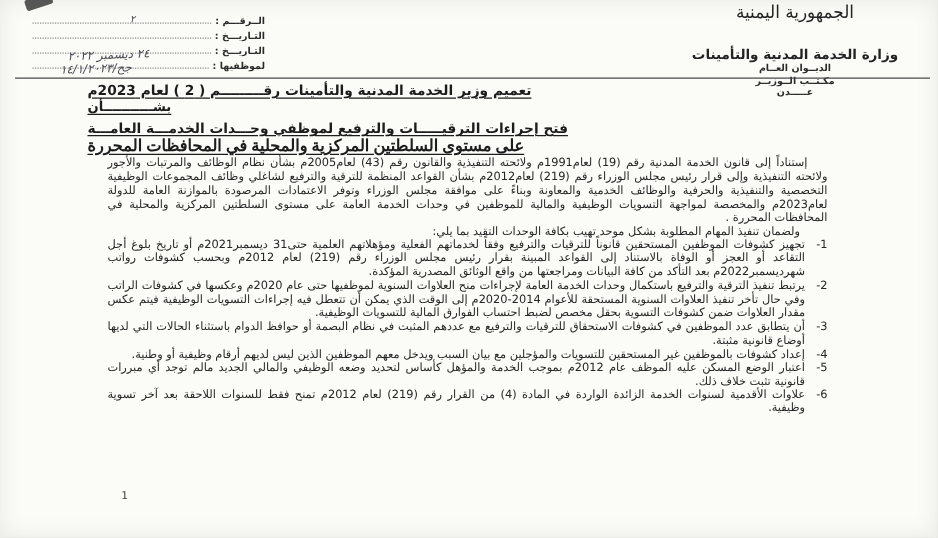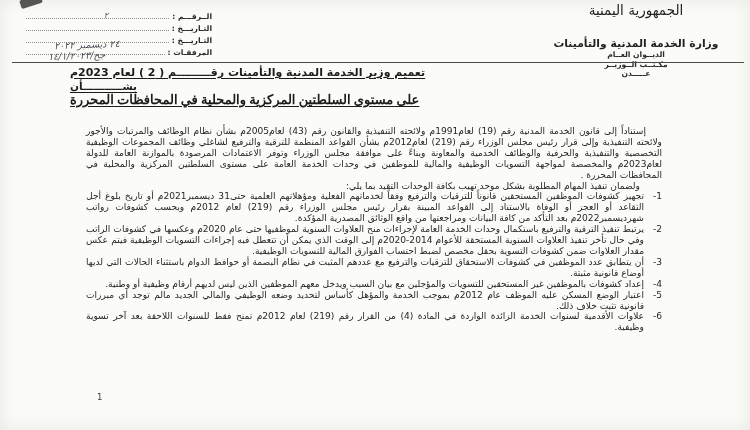--- a/index.html
+++ b/index.html
@@ -67,21 +67,21 @@
     </div>
     <div class="field-row">
       <span class="field-label">التـاريـــخ :</span>
       <span class="leader"></span>
     </div>
     <div class="field-row">
       <span class="field-label">التـاريـــخ :</span>
       <span class="leader"></span>
     </div>
     <div class="field-row">
-      <span class="field-label">المرفقـات :</span>
+      <span class="field-label">لموظفيها :</span>
       <span class="leader"></span>
     </div>
     <span class="hand h-num">٢</span>
     <span class="hand h-date">٢٤ ديسمبر ٢٠٢٢</span>
     <span class="hand h-att">جح/١٤/١/٢٠٢٣</span>
   </div>
 
 
   <div class="org">
     <div class="org-country">الجمهورية اليمنية</div>
@@ -89,20 +89,21 @@
     <div class="org-line">الديــوان العــام</div>
     <div class="org-line">مكـتــب الــوزيــر</div>
     <div class="org-line">عـــــدن</div>
   </div>
 
   <div class="rule"></div>
 
   <div class="title">
     <div class="t1">تعميم وزير الخدمة المدنية والتأمينات رقـــــــــم ( 2 ) لعام 2023م</div>
     <div class="t2">بشـــــــــــأن</div>
+    <div class="t3">فتح إجراءات الترقيـــــات والترفيع لموظفي وحـــدات الخدمـــة العامـــة</div>
     <div class="t4">على مستوى السلطتين المركزية والمحلية في المحافظات المحررة</div>
   </div>
 
   <div class="body">
     <p class="intro">إستناداً إلى قانون الخدمة المدنية رقم (19) لعام1991م ولائحته التنفيذية والقانون رقم (43) لعام2005م بشأن نظام الوظائف والمرتبات والأجور ولائحته التنفيذية وإلى قرار رئيس مجلس الوزراء رقم (219) لعام2012م بشأن القواعد المنظمة للترقية والترفيع لشاغلي وظائف المجموعات الوظيفية التخصصية والتنفيذية والحرفية والوظائف الخدمية والمعاونة وبناءً على موافقة مجلس الوزراء وتوفر الاعتمادات المرصودة بالموازنة العامة للدولة لعام2023م والمخصصة لمواجهة التسويات الوظيفية والمالية للموظفين في وحدات الخدمة العامة على مستوى السلطتين المركزية والمحلية في المحافظات المحررة .</p>
     <p class="lead">ولضمان تنفيذ المهام المطلوبة بشكل موحد تهيب بكافة الوحدات التقيد بما يلي:</p>
 
     <div class="item">
       <span class="num">1-</span>
       <span class="txt">تجهيز كشوفات الموظفين المستحقين قانوناً للترقيات والترفيع وفقاً لخدماتهم الفعلية ومؤهلاتهم العلمية حتى31 ديسمبر2021م أو تاريخ بلوغ أجل التقاعد أو العجز أو الوفاة بالاستناد إلى القواعد المبينة بقرار رئيس مجلس الوزراء رقم (219) لعام 2012م وبحسب كشوفات رواتب شهرديسمبر2022م بعد التأكد من كافة البيانات ومراجعتها من واقع الوثائق المصدرية المؤكدة.</span>

